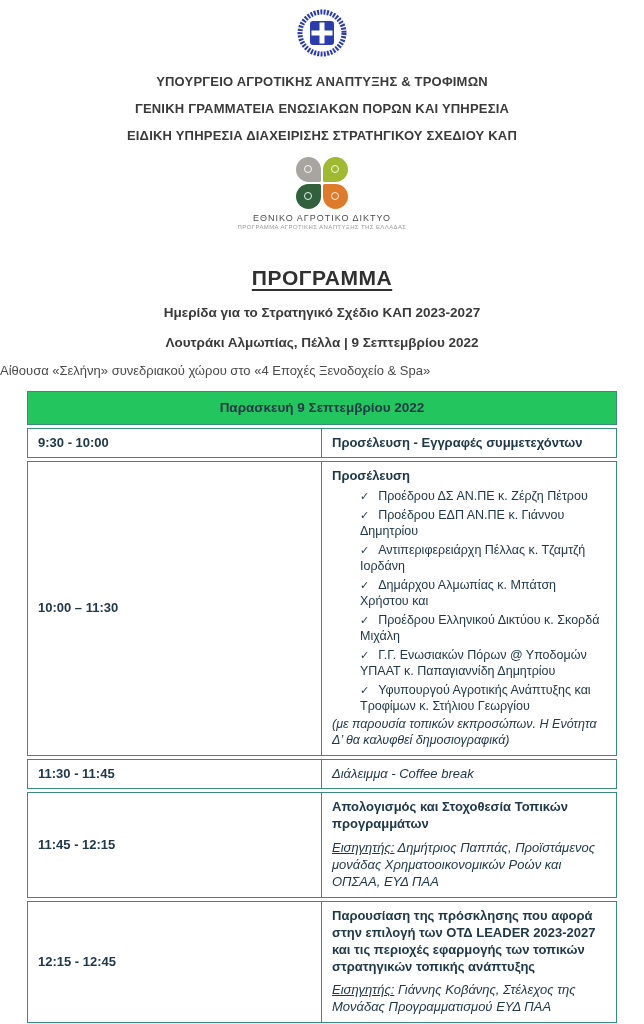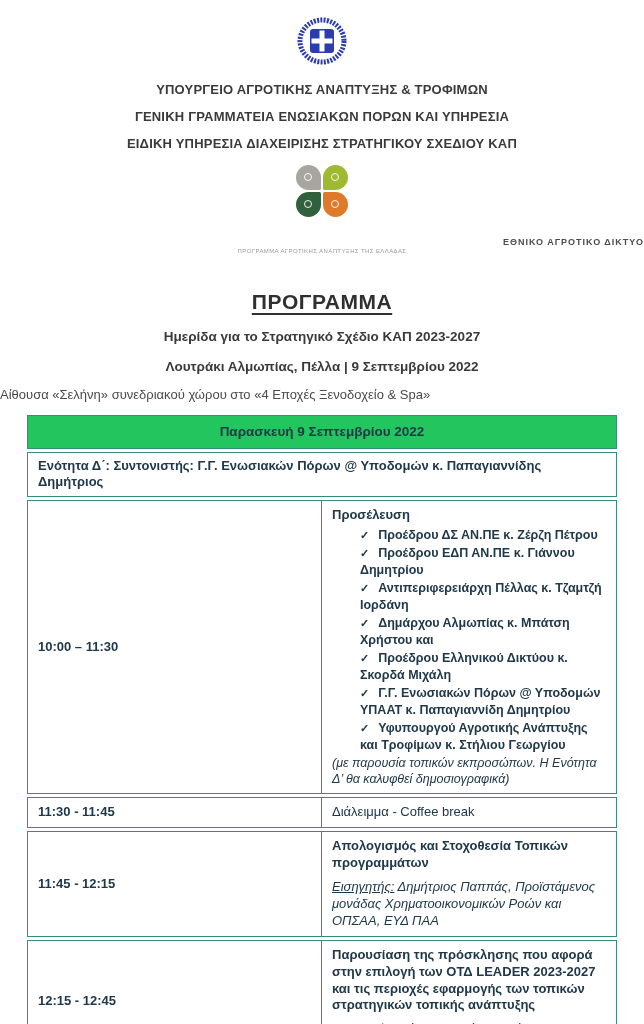--- a/index.html
+++ b/index.html
@@ -1,42 +1,42 @@
 <!DOCTYPE html>
 <html><head>
 <meta charset="utf-8">
 <style>
   * { margin:0; padding:0; box-sizing:border-box; }
   html,body { background:#ffffff; }
   body {
     width:644px; height:1024px; overflow:hidden; margin:0 auto;
     font-family:"Liberation Sans", sans-serif; color:#233a46;
   }
-  .page { width:644px; height:892px; padding-top:16px; position:relative; }
+  .page { width:644px; height:892px; padding-top:8px; position:relative; }
 
   
   .emblem-wrap { text-align:center; margin-bottom:6px; }
   .ministry-line {
     text-align:center; font-size:13px; font-weight:bold; color:#3a3a3a;
     letter-spacing:.2px; margin-top:12px;
   }
 
   
   .nrn { text-align:center; margin-top:14px; }
   .petals { display:inline-grid; grid-template-columns:25px 25px; grid-gap:2px; }
   .petal { width:25px; height:25px; position:relative; }
   .petal .ring {
     position:absolute; left:8px; top:8px; width:8px; height:8px;
     border:1.5px solid rgba(255,255,255,.9); border-radius:50%;
   }
   .petal.tl { background:#a8a5a0; border-radius:50% 50% 6% 50%; }
   .petal.tr { background:#9fb931; border-radius:50% 50% 50% 6%; }
   .petal.bl { background:#31603c; border-radius:50% 6% 50% 50%; }
   .petal.br { background:#df7a2a; border-radius:6% 50% 50% 50%; }
-  .nrn-title { font-size:9px; font-weight:bold; color:#4c4c4c; letter-spacing:1px; margin-top:20px;text-align:right; }
+  .nrn-title { font-size:9px; font-weight:normal; color:#4c4c4c; letter-spacing:1px; margin-top:4px; }
   .nrn-sub { font-size:6px; color:#9a9a9a; letter-spacing:.4px; margin-top:1px; }
 
   
   .doc-title {
     text-align:center; margin-top:36px; font-size:21px; font-weight:bold; color:#303030;
     text-decoration:underline; text-underline-offset:4px; text-decoration-thickness:2px;
     letter-spacing:.5px;
   }
   .doc-sub { text-align:center; font-size:13.5px; font-weight:bold; color:#3a3a3a; margin-top:15px; }
   .doc-venue { font-size:13px; color:#4a4a4a; margin-top:13px; }
@@ -48,25 +48,25 @@
   }
   td { border:1px solid #3a8a7d; vertical-align:middle; color:#20394a; font-size:13px; line-height:1.3; }
   td.day {
     background:#22c55e; text-align:center; font-weight:bold; font-size:13.5px;
     padding:7px 4px; color:#223a46;
   }
   td.time { width:95px; font-weight:bold; padding:6px 6px 6px 10px; }
   td.cell { padding:6px 10px; border-left:none; }
   td.section { font-weight:bold; padding:5px 10px; }
   .bold-title { font-weight:bold; }
-  .plain-title { font-weight:normal; }
+  .plain-title { font-weight:normal;font-style:italic; }
   .speaker { font-style:italic; margin-top:7px; }
   .speaker .lbl { text-decoration:underline; }
   ul.checks { list-style:none; margin:1px 0 0 28px; }
-  ul.checks li { font-size:12.5px; margin-top:2.5px;font-weight:bold; }
+  ul.checks li { font-size:12.5px; margin-top:2.5px; }
   ul.checks .chk { margin-right:9px; font-size:11px; }
   .note { font-style:italic; font-size:12.5px; margin-top:2px; }
 </style>
 </head>
 <body>
 
 <div class="page">
 
   <div class="emblem-wrap">
     <svg width="58" height="50" viewBox="0 0 58 50">
@@ -103,24 +103,27 @@
   <div class="doc-sub">Ημερίδα για το Στρατηγικό Σχέδιο ΚΑΠ 2023-2027</div>
   <div class="doc-sub">Λουτράκι Αλμωπίας, Πέλλα | 9 Σεπτεμβρίου 2022</div>
   <div class="doc-venue">Αίθουσα «Σελήνη» συνεδριακού χώρου στο «4 Εποχές Ξενοδοχείο &amp; Spa»</div>
 
   <table class="agenda">
     <tbody>
         <tr>
       <td class="day" colspan="2">Παρασκευή 9 Σεπτεμβρίου 2022</td>
     </tr>
 
+    <tr>
+      <td class="time">9:30 - 10:00</td>
+      <td class="cell">
+        <span class="bold-title">Προσέλευση - Εγγραφές συμμετεχόντων</span>
+      </td>
+    </tr>
 
-    <tr>
-      <td class="section" colspan="2">Ενότητα Δ΄: Συντονιστής: Γ.Γ. Ενωσιακών Πόρων @ Υποδομών κ. Παπαγιαννίδης Δημήτριος</td>
-    </tr>
 
     <tr>
       <td class="time">10:00 – 11:30</td>
       <td class="cell">
         <div class="bold-title">Προσέλευση</div>
         <ul class="checks">
           <li><span class="chk">✓</span><span>Προέδρου ΔΣ ΑΝ.ΠΕ  κ. Ζέρζη Πέτρου</span></li>
           <li><span class="chk">✓</span><span>Προέδρου ΕΔΠ ΑΝ.ΠΕ  κ. Γιάννου Δημητρίου</span></li>
           <li><span class="chk">✓</span><span>Αντιπεριφερειάρχη Πέλλας  κ. Τζαμτζή Ιορδάνη</span></li>
           <li><span class="chk">✓</span><span>Δημάρχου Αλμωπίας κ. Μπάτση Χρήστου και</span></li>

